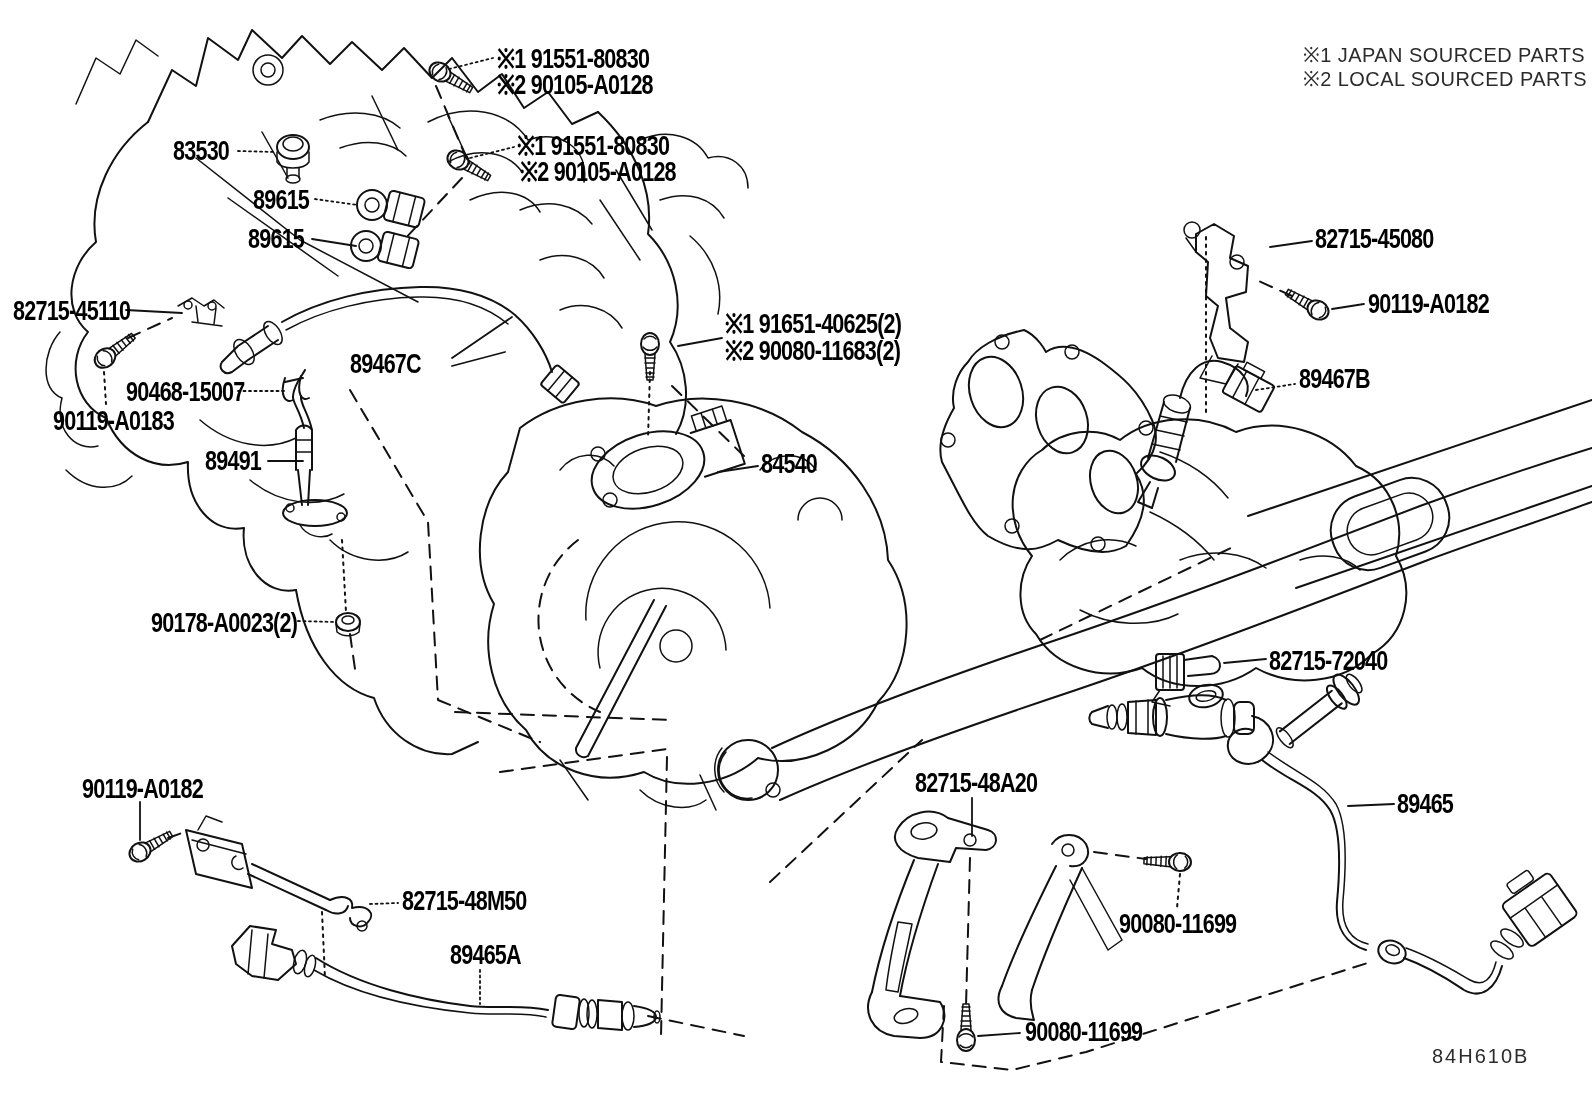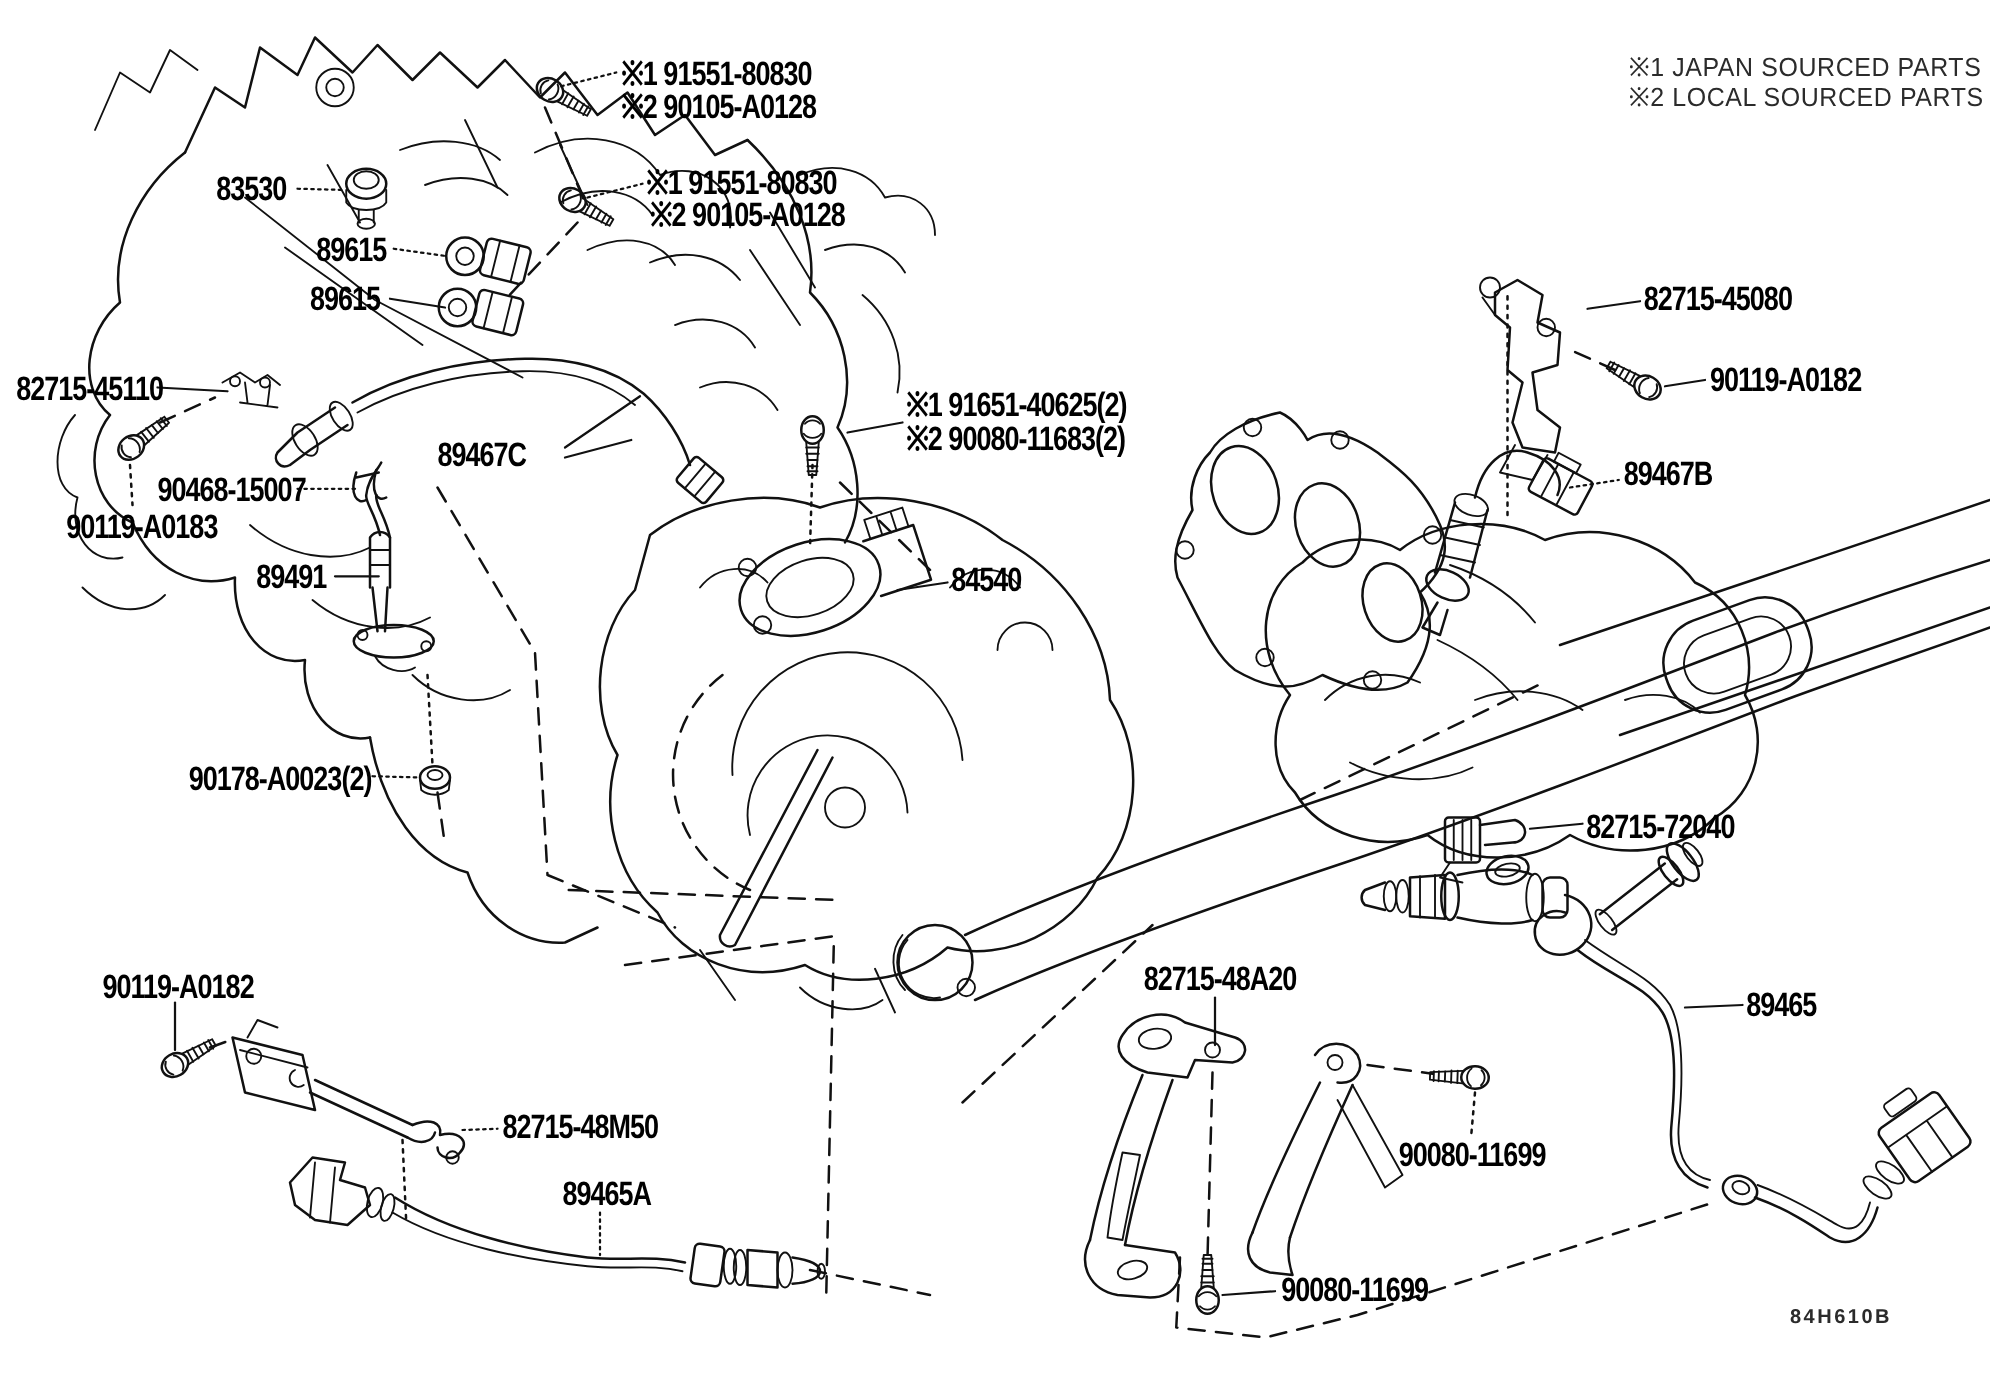--- a/index.html
+++ b/index.html
@@ -12,22 +12,22 @@
   .dash{stroke-dasharray:13 9;stroke-width:2;}
   .dot{stroke-dasharray:2.5 5;stroke-width:2;}
   .ddot{stroke-dasharray:2 3.5;stroke-width:1.8;}
   .sld{stroke-width:1.8;}
   .lbl{position:absolute;font-family:"Liberation Sans",sans-serif;font-weight:700;
        font-size:27px;letter-spacing:-1px;color:#000;white-space:nowrap;line-height:1;
        transform:scaleX(.8);transform-origin:left center;}
   .legend{position:absolute;font-family:"Liberation Sans",sans-serif;font-weight:400;
        font-size:21px;letter-spacing:.5px;color:#2b2b2b;white-space:nowrap;line-height:1;
        transform:scaleX(.95);transform-origin:left center;}
-  .code{position:absolute;font-family:"Liberation Sans",sans-serif;font-weight:700;
-       font-size:16px;letter-spacing:2px;color:#2b2b2b;white-space:nowrap;line-height:1;}
+  .code{position:absolute;font-family:"Liberation Sans",sans-serif;font-weight:400;
+       font-size:20px;letter-spacing:2px;color:#2b2b2b;white-space:nowrap;line-height:1;}
 </style>
 </head>
 <body>
 
 <div class="stage">
 <svg width="1592" height="1099" viewBox="0 0 1592 1099">
   <defs>
     <g id="bolt">
       <ellipse cx="0" cy="0" rx="11" ry="9" class="ln"></ellipse>
       <path class="ln thin" d="M -5,-6 A 8 8 0 0 0 -5,6 M 3,-7 A 9 9 0 0 1 3,7"></path>

